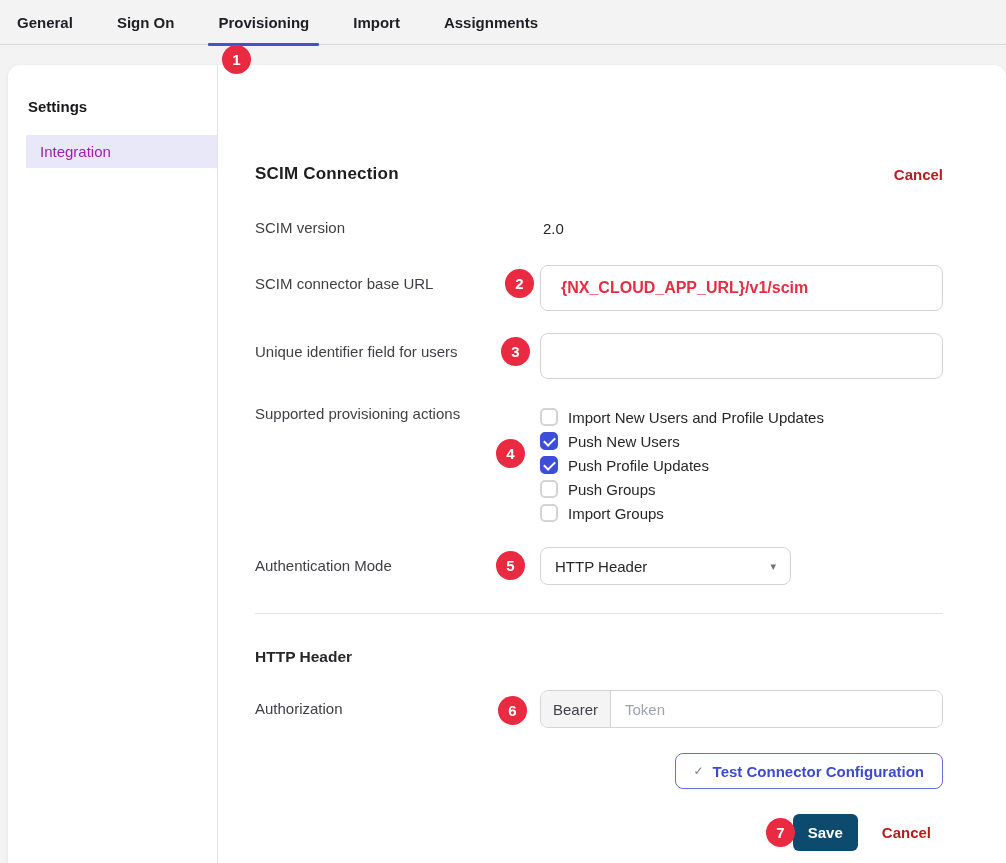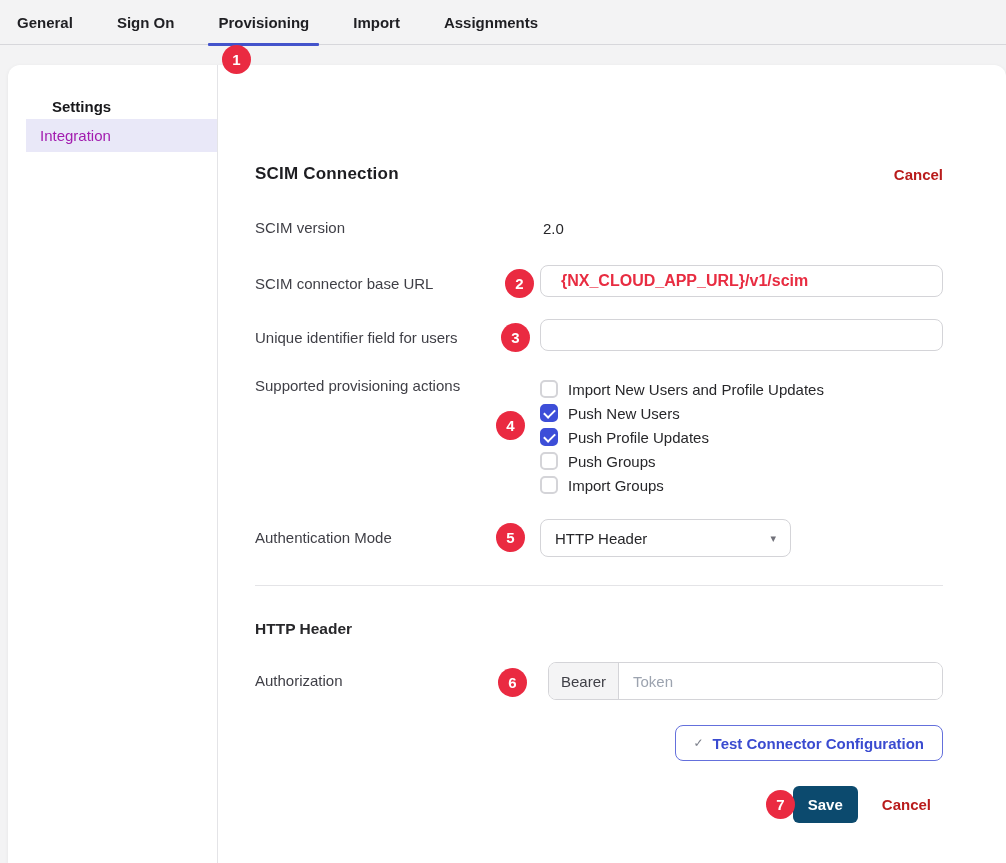--- a/index.html
+++ b/index.html
@@ -53,25 +53,25 @@
   }
 
   
   .sidebar {
     width:210px;
     border-right:1px solid #e4e4e7;
     padding-top:33px;
     flex:0 0 auto;
   }
   .sidebar-heading {
-    padding-left:44px;
+    padding-left:20px;
     font-size:15px;
     font-weight:700;
     color:#18181b;
-    margin-bottom:4px;
+    margin-bottom:20px;
   }
   .side-item {
     margin-left:18px;
     padding:8px 0 8px 14px;
     font-size:15px;
     color:#a21caf;
     cursor:pointer;
   }
   .side-item.active { background:#e9e8f8; }
 
@@ -100,21 +100,21 @@
   .pad-label { padding-top:10px; }
   .control { flex:1; min-width:0; }
 
   .row-version { margin-top:34px; height:18px; align-items:center; }
   .static-value { font-size:15px; color:#27272a; padding-left:3px; }
 
   .row-baseurl { margin-top:28px; }
   .row-unique  { margin-top:22px; }
   .text-input {
     width:100%;
-    height:32px;
+    height:46px;
     border:1px solid #d4d4d8;
     border-radius:8px;
     padding:0 14px;
     font-family:"Liberation Sans", sans-serif;
     font-size:15px;
     color:#27272a;
     outline:none;
     background:#fff;
   }
   .text-input.red-value {
@@ -160,21 +160,21 @@
     font-size:15px;
     color:#27272a;
     cursor:pointer;
   }
   .select .arrow { font-size:11px; color:#71717a; }
 
   .divider { margin-top:28px; border-top:1px solid #e4e4e7; }
 
   .subsection-title { margin-top:34px; font-size:15.5px; font-weight:700; color:#27272a; height:18px; }
 
-  .row-authz { margin-top:24px;gap:8px; }
+  .row-authz { margin-top:24px; }
   .input-group {
     display:flex;
     height:38px;
     border:1px solid #d4d4d8;
     border-radius:8px;
     overflow:hidden;
     background:#fff;
   }
   .input-prefix {
     width:70px;

